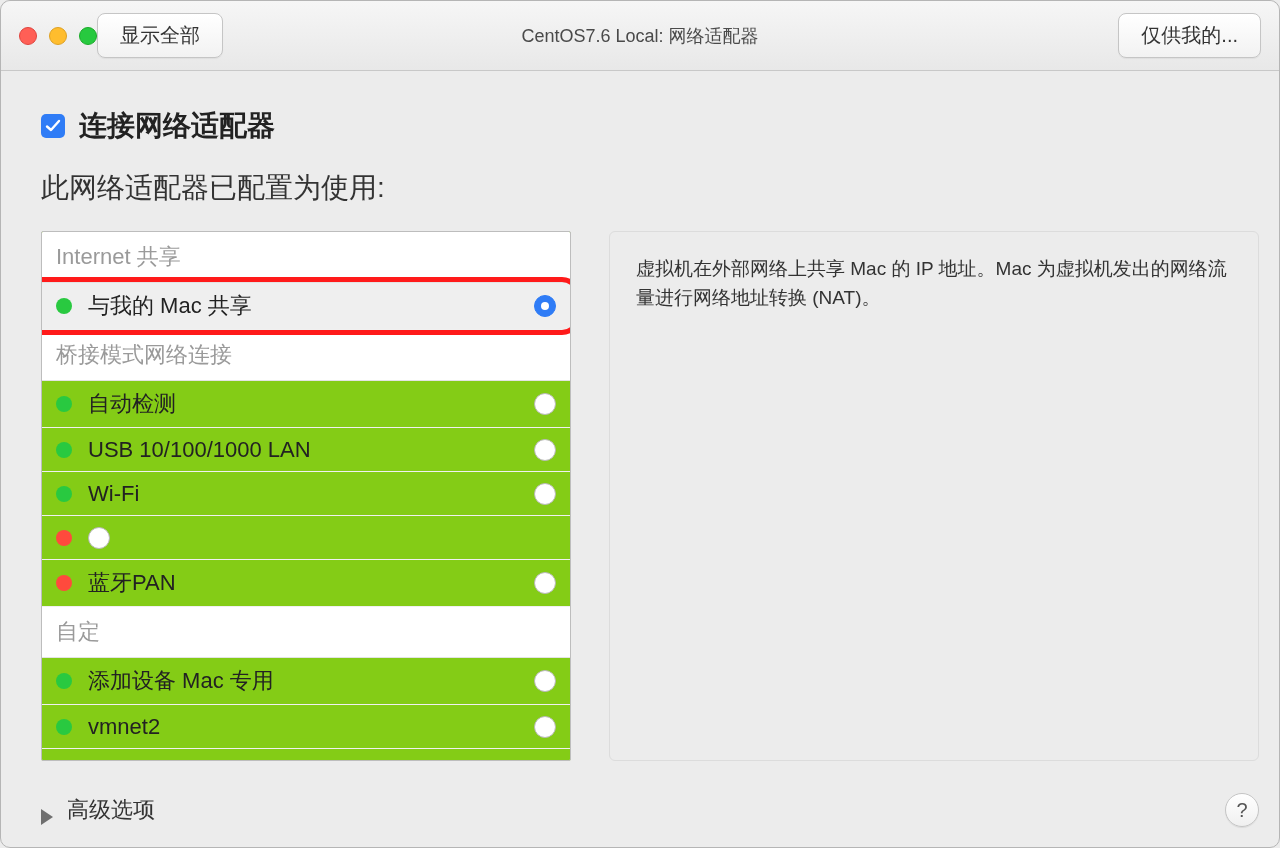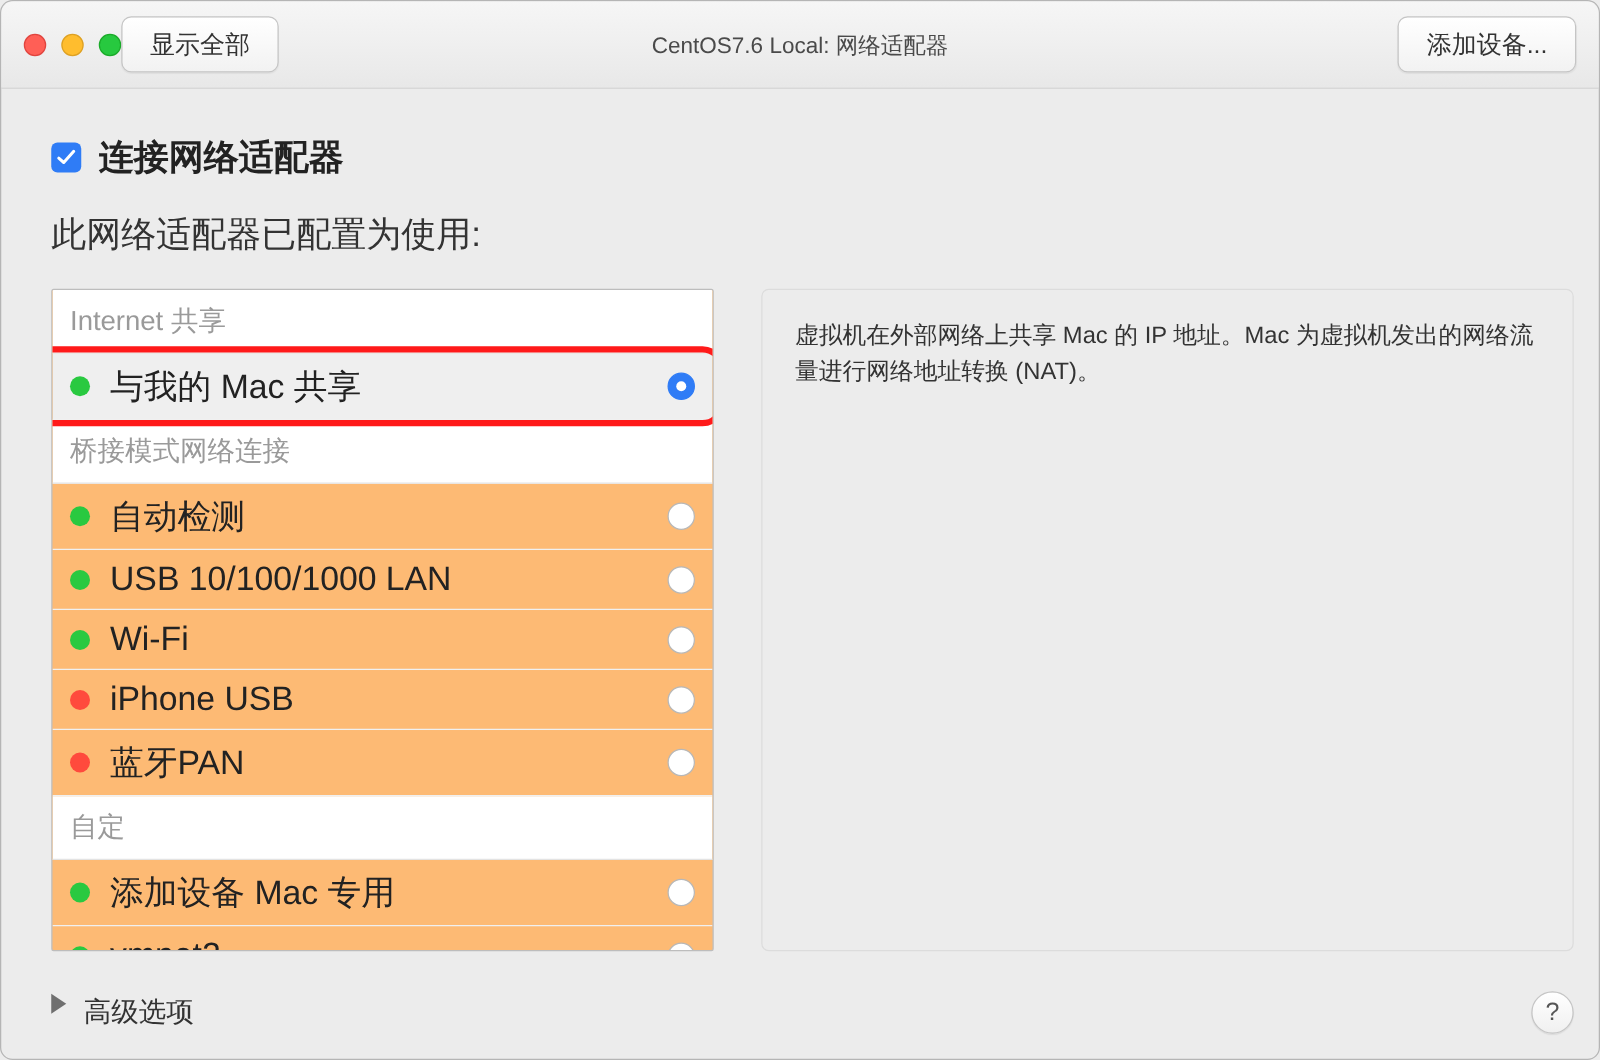--- a/index.html
+++ b/index.html
@@ -15,56 +15,56 @@
   .mac-btn { background: linear-gradient(#ffffff, #f2f2f2); border: 1px solid #c5c5c5; border-radius: 8px; padding: 8px 22px; font-size: 20px; color: #333; box-shadow: 0 1px 1px rgba(0,0,0,.05); cursor: default; }
   .title-center { position: absolute; left: 0; right: 0; text-align: center; font-size: 18px; color: #4a4a4a; pointer-events: none; }
   .toolbar-right { margin-left: auto; }
   .content { flex: 1; padding: 36px 20px 20px 40px; display: flex; flex-direction: column; }
   .heading-row { display: flex; align-items: center; gap: 14px; }
   .chk { width: 24px; height: 24px; border-radius: 5px; background: #2f7cf6; display: flex; align-items: center; justify-content: center; }
   .chk svg { width: 16px; height: 16px; }
   .heading-text { font-size: 28px; font-weight: 700; color: #222; }
   .subhead { margin-top: 24px; font-size: 28px; color: #333; }
   .two-col { display: flex; gap: 38px; margin-top: 24px; flex: 1; min-height: 0; }
-  .list-panel { width: 530px; height: 530px; border: 1px solid #bdbdbd; background: #fdba74; border-radius: 2px; overflow: hidden; display: flex; flex-direction: column; justify-content: center; }
+  .list-panel { width: 530px; height: 530px; border: 1px solid #bdbdbd; background: #84cc16; border-radius: 2px; overflow: hidden; display: flex; flex-direction: column; justify-content: center; }
   .group-header { font-size: 22px; color: #9a9a9a; padding: 10px 14px 10px 14px; border-bottom: 1px solid #e3e3e3; background: #fff; }
   .opt-row { display: flex; align-items: center; padding: 8px 14px 8px 14px; gap: 16px; border-bottom: 1px solid #f0f0f0; min-height: 44px; position: relative; }
   .dot { width: 16px; height: 16px; border-radius: 50%; flex: 0 0 auto; }
   .dot.green { background: #29c940; }
   .dot.red   { background: #ff4a3d; }
-  .opt-label { font-size: 27px; color: #222; flex: 1; }
+  .opt-label { font-size: 22px; color: #222; flex: 1; }
   .radio { width: 22px; height: 22px; border-radius: 50%; border: 1.5px solid #b8b8b8; background: #fff; flex: 0 0 auto; display: flex; align-items: center; justify-content: center; }
   .radio.selected { background: #2f7cf6; border-color: #2f7cf6; }
   .radio.selected::after { content: ""; width: 8px; height: 8px; border-radius: 50%; background: #fff; }
   .opt-row.selected-row { background: #efefef; }
   .highlight-box { position: absolute; border: 5px solid #ff1a1a; border-radius: 18px; pointer-events: none; }
   .desc-panel { flex: 1; background: #ececec; border: 1px solid #dcdcdc; border-radius: 6px; padding: 22px 26px; font-size: 19px; color: #333; line-height: 1.55; height: 530px; }
   .footer-row { display: flex; align-items: center; margin-top: 20px; }
-  .disclose { display: flex; align-items: flex-start; gap: 14px; font-size: 22px; color: #333; }
+  .disclose { display: flex; align-items: flex-end; gap: 14px; font-size: 22px; color: #333; }
   .tri { width: 0; height: 0; border-top: 8px solid transparent; border-bottom: 8px solid transparent; border-left: 12px solid #6f6f6f; }
   .help-btn { margin-left: auto; width: 34px; height: 34px; border-radius: 50%; border: 1px solid #c5c5c5; background: linear-gradient(#ffffff,#f0f0f0); display: flex; align-items: center; justify-content: center; font-size: 20px; color: #555; box-shadow: 0 1px 1px rgba(0,0,0,.08); }
   .list-scroll { overflow: hidden; position: relative; flex: 1; }
 </style>
 </head>
 <body>
 
 <div class="window">
 
   <div class="titlebar">
     <div class="traffic-lights">
       <div class="tlight close"></div>
       <div class="tlight min"></div>
       <div class="tlight max"></div>
     </div>
     <div class="toolbar-left">
       <button class="mac-btn">显示全部</button>
     </div>
     <div class="title-center">CentOS7.6 Local: 网络适配器</div>
     <div class="toolbar-right">
-      <button class="mac-btn">添加设备...</button>
+      <button class="mac-btn">仅供我的...</button>
     </div>
   </div>
 
   <div class="content">
 
     <div class="heading-row">
       <div class="chk">
         <svg viewBox="0 0 16 16">
             <path d="M2 8.5 L6 12 L14 3" stroke="#fff" stroke-width="2.4" fill="none" stroke-linecap="round" stroke-linejoin="round"></path>
           </svg>
@@ -95,21 +95,20 @@
               <div class="opt-label">USB 10/100/1000 LAN</div>
               <div class="radio"></div>
             </div>
             <div class="opt-row">
               <div class="dot green"></div>
               <div class="opt-label">Wi-Fi</div>
               <div class="radio"></div>
             </div>
             <div class="opt-row">
               <div class="dot red"></div>
-              <div class="opt-label">iPhone USB</div>
               <div class="radio"></div>
             </div>
             <div class="opt-row">
               <div class="dot red"></div>
               <div class="opt-label">蓝牙PAN</div>
               <div class="radio"></div>
             </div>
             <div class="group-header">自定</div>
             <div class="opt-row">
               <div class="dot green"></div>

